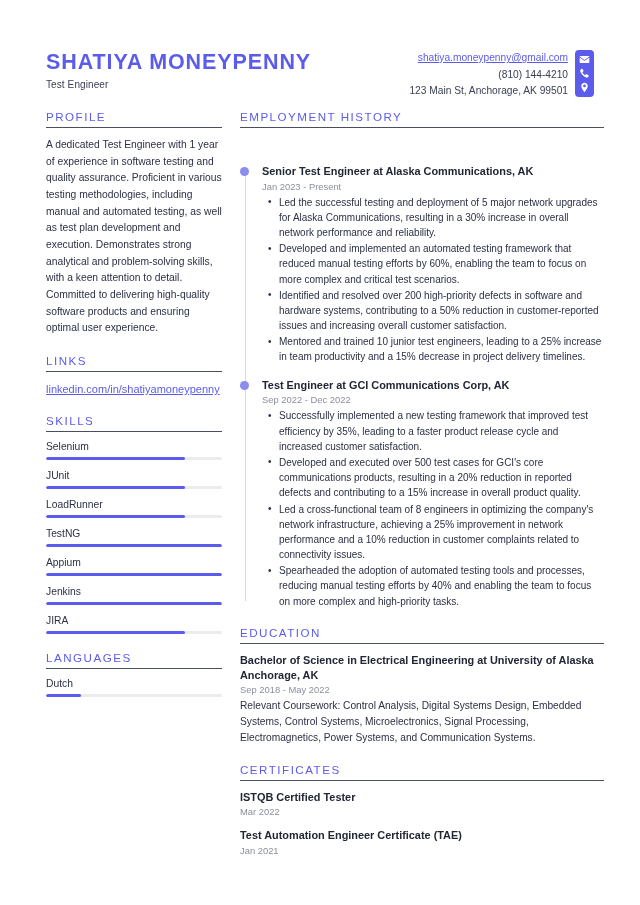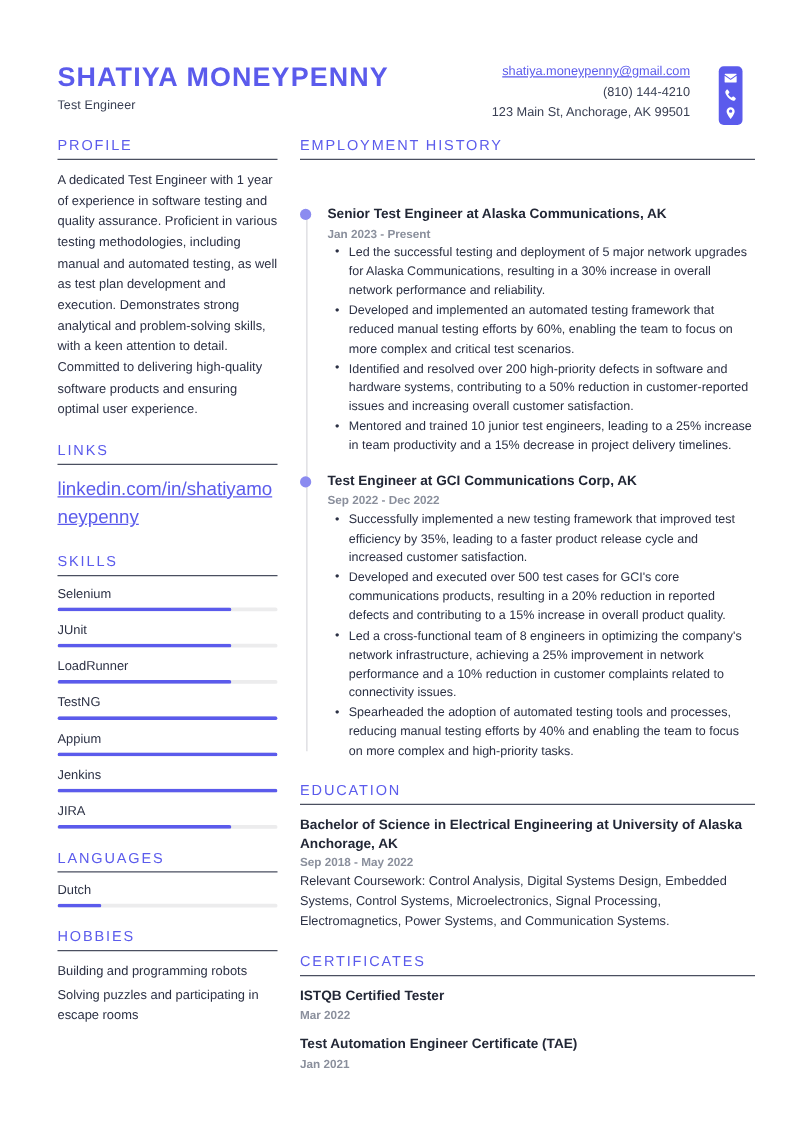--- a/index.html
+++ b/index.html
@@ -40,22 +40,22 @@
   }
   .job-title {
     margin-top: 4px;
     font-size: 10px;
     color: #3a4054;
     letter-spacing: 0.1px;
   }
 
   .contact-block {
     display: flex;
-    align-items: flex-end;
-    gap: 23px;
+    align-items: flex-start;
+    gap: 7px;
     padding-top: 6px;
   }
   .contact-lines {
     text-align: right;
     font-size: 10.2px;
     line-height: 1.63;
     color: #3a4054;
   }
   .contact-lines .email {
     color: #5b5bec;
@@ -98,21 +98,21 @@
   }
 
   .body-text {
     font-size: 10.3px;
     line-height: 1.62;
     color: #2b3044;
   }
 
   
   .link-item {
-    font-size: 15px;
+    font-size: 11px;
     color: #5b5bec;
     text-decoration: underline;
     word-break: break-all;
     line-height: 1.5;
   }
 
   
   .bar-item { margin-bottom: 10px; }
   .bar-label {
     font-size: 10.3px;
@@ -170,21 +170,20 @@
     font-size: 10.9px;
     font-weight: bold;
     color: #222736;
     line-height: 1.35;
   }
   .entry-date {
     font-size: 9.4px;
     color: #8a8f9c;
     margin-top: 2px;
     margin-bottom: 3px;
-    font-weight: bold;
   }
   .bullets {
     margin: 0;
     padding-left: 17px;
     list-style: none;
   }
   .bullets li {
     position: relative;
     font-size: 10px;
     line-height: 1.52;
@@ -320,28 +319,20 @@
         <div id="languages-list">
             <div class="bar-item">
               <div class="bar-label">Dutch</div>
               <div class="bar-track">
                 <div class="bar-fill" style="width: 20%;"></div>
               </div>
             </div>
           </div>
       </div>
 
-      <div class="section">
-        <div class="section-heading">HOBBIES</div>
-        <div class="rule"></div>
-        <div id="hobbies-list">
-            <div class="hobby">Building and programming robots</div>
-            <div class="hobby">Solving puzzles and participating in escape rooms</div>
-          </div>
-      </div>
 
     </div>
 
     <div class="col-right">
 
       <div class="section">
         <div class="section-heading">EMPLOYMENT HISTORY</div>
         <div class="rule"></div>
         <div class="timeline">
           <div class="timeline-rail"></div>

